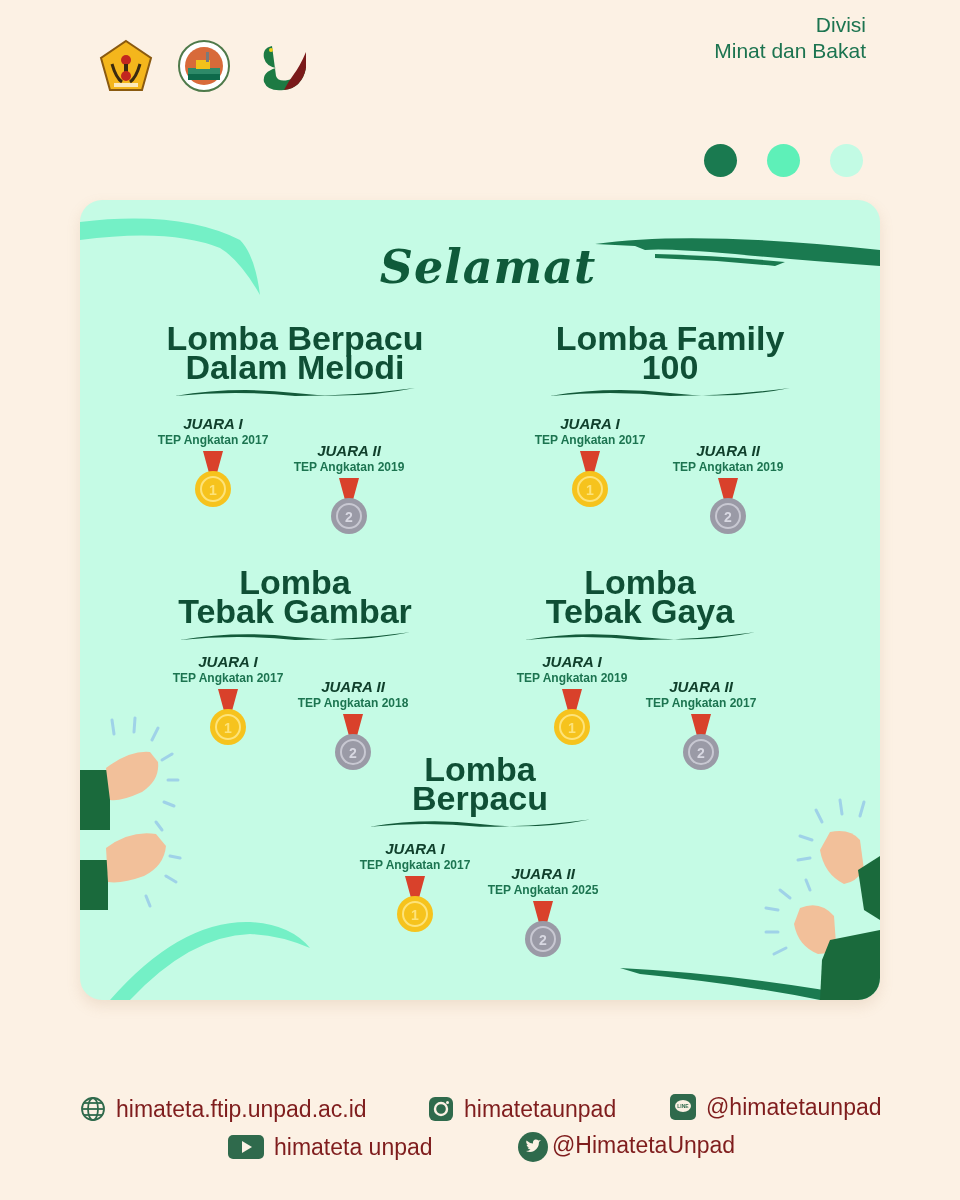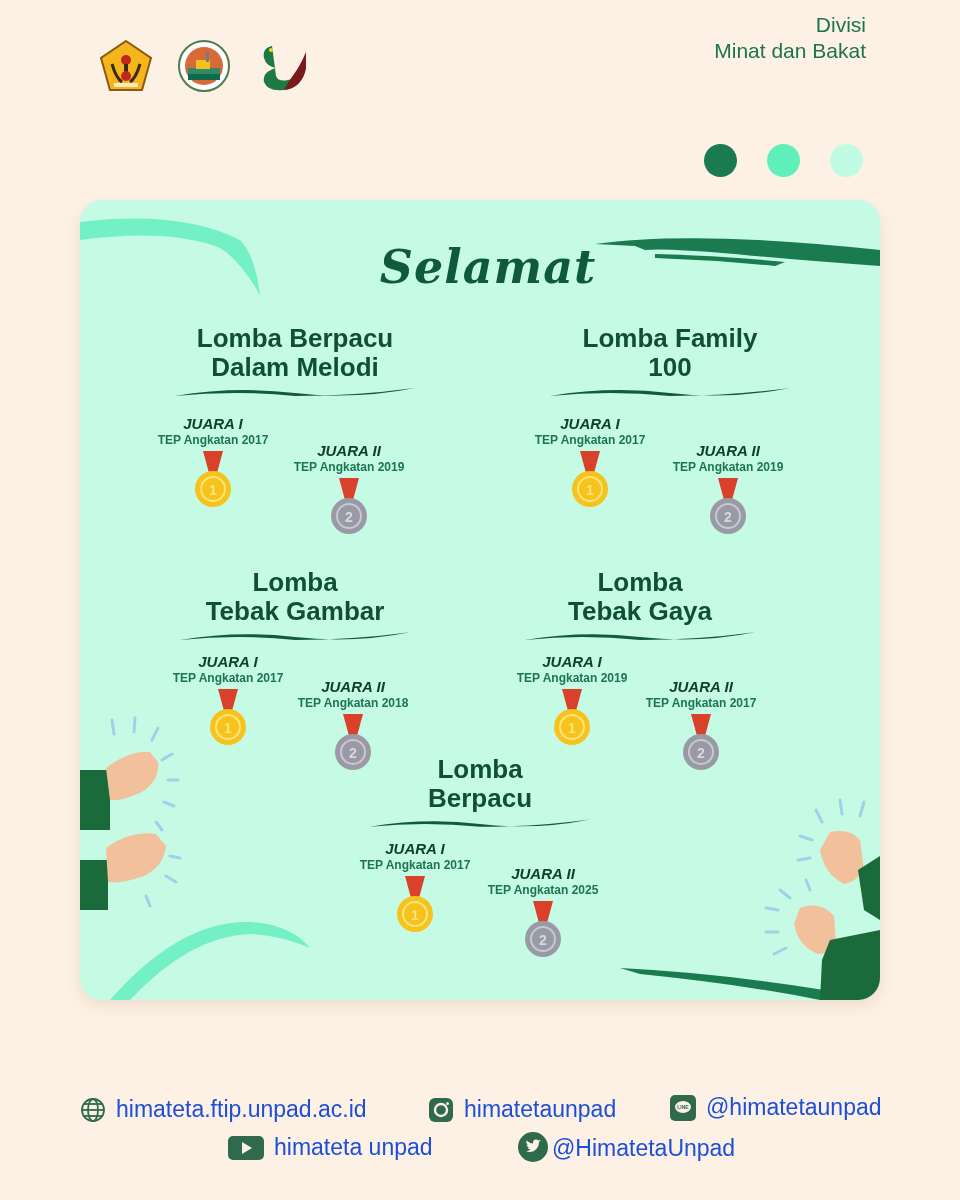--- a/index.html
+++ b/index.html
@@ -26,32 +26,32 @@
     box-shadow: 0 6px 14px rgba(180,140,100,0.18);
   }
   .deco { position: absolute; pointer-events: none; }
   .title {
     position: absolute; top: 40px; left: 0; width: 100%; text-align: center;
     font-family: "DejaVu Serif", serif; font-style: italic; font-weight: bold;
     font-size: 46px; color: #0f5a3a; letter-spacing: 1px; margin-left: 8px;
   }
   .comp { position: absolute; width: 340px; }
   .comp-title {
-    text-align: center; font-weight: bold; font-size: 26px; line-height: 29px; color: #0f4f35;
+    text-align: center; font-weight: bold; font-size: 34px; line-height: 29px; color: #0f4f35;
   }
   .swoosh { display: block; margin: 4px auto 0; }
   .winner { position: absolute; text-align: center; width: 170px; }
   .rank { font-weight: bold; font-size: 15px; line-height: 17px; color: #10402c; font-style: italic; }
   .team { font-weight: bold; font-size: 12px; line-height: 17px; color: #1c7450; white-space: nowrap; }
   .medal { display: block; margin: 2px auto 0; }
 
   .footer { position: absolute; left: 0; top: 1088px; width: 960px; }
   .contact {
-    position: absolute; display: flex; align-items: flex-end; gap: 10px;
-    font-size: 23px; color: #1d4ed8; white-space: nowrap;
+    position: absolute; display: flex; align-items: flex-start; gap: 10px;
+    font-size: 23px; color: #7f1d1d; white-space: nowrap;
   }
   .ic {
     width: 26px; height: 26px; display: flex; align-items: center; justify-content: center;
   }
 </style>
 </head>
 <body>
 
 <div class="logos">
   <div class="logo">

